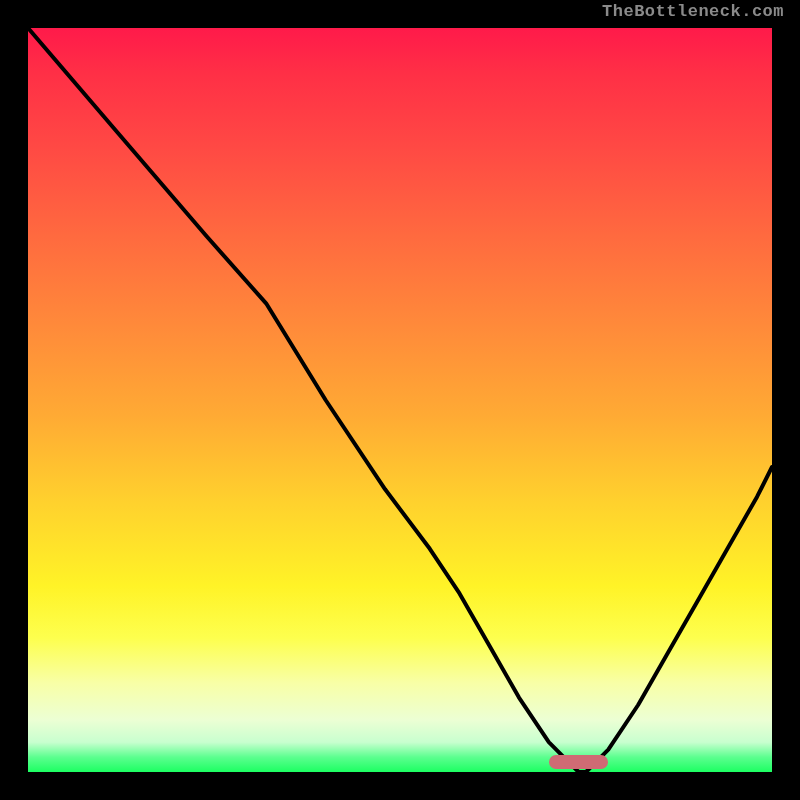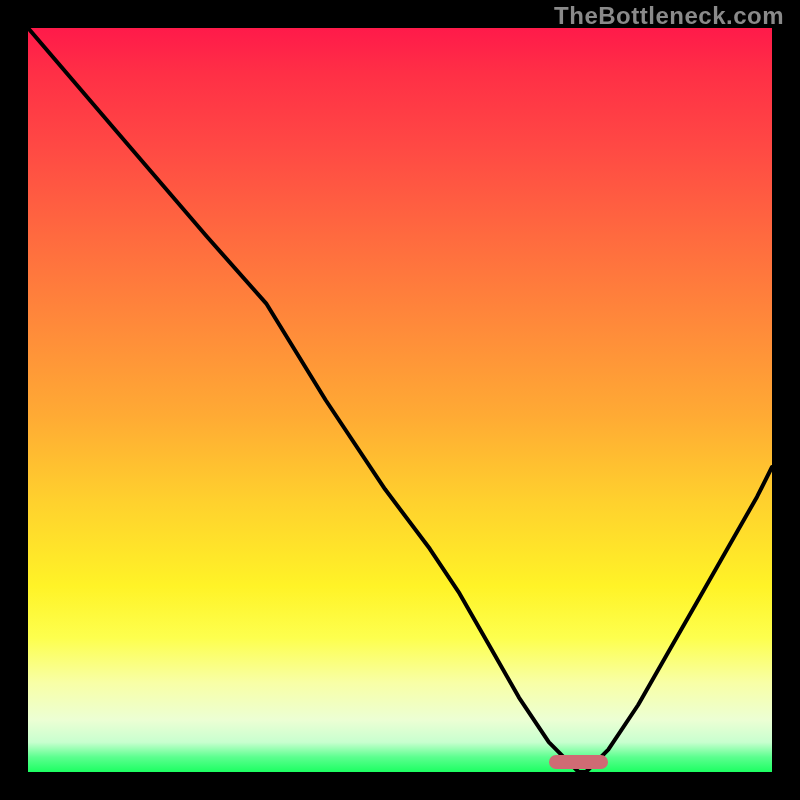--- a/index.html
+++ b/index.html
@@ -13,22 +13,22 @@
   .frame {
     position: relative;
     width: 800px;
     height: 800px;
     background: #000;
   }
   .watermark {
     position: absolute;
     top: 2px;
     right: 16px;
-    font-family: Liberation Sans, sans-serif;
-    font-size: 24px;
+    font-family: Liberation Mono, monospace;
+    font-size: 17px;
     font-weight: 600;
     color: #8a8a8a;
     letter-spacing: 0.5px;
     z-index: 5;
   }
   .plot {
     position: absolute;
     left: 28px;
     top: 28px;
     width: 744px;

